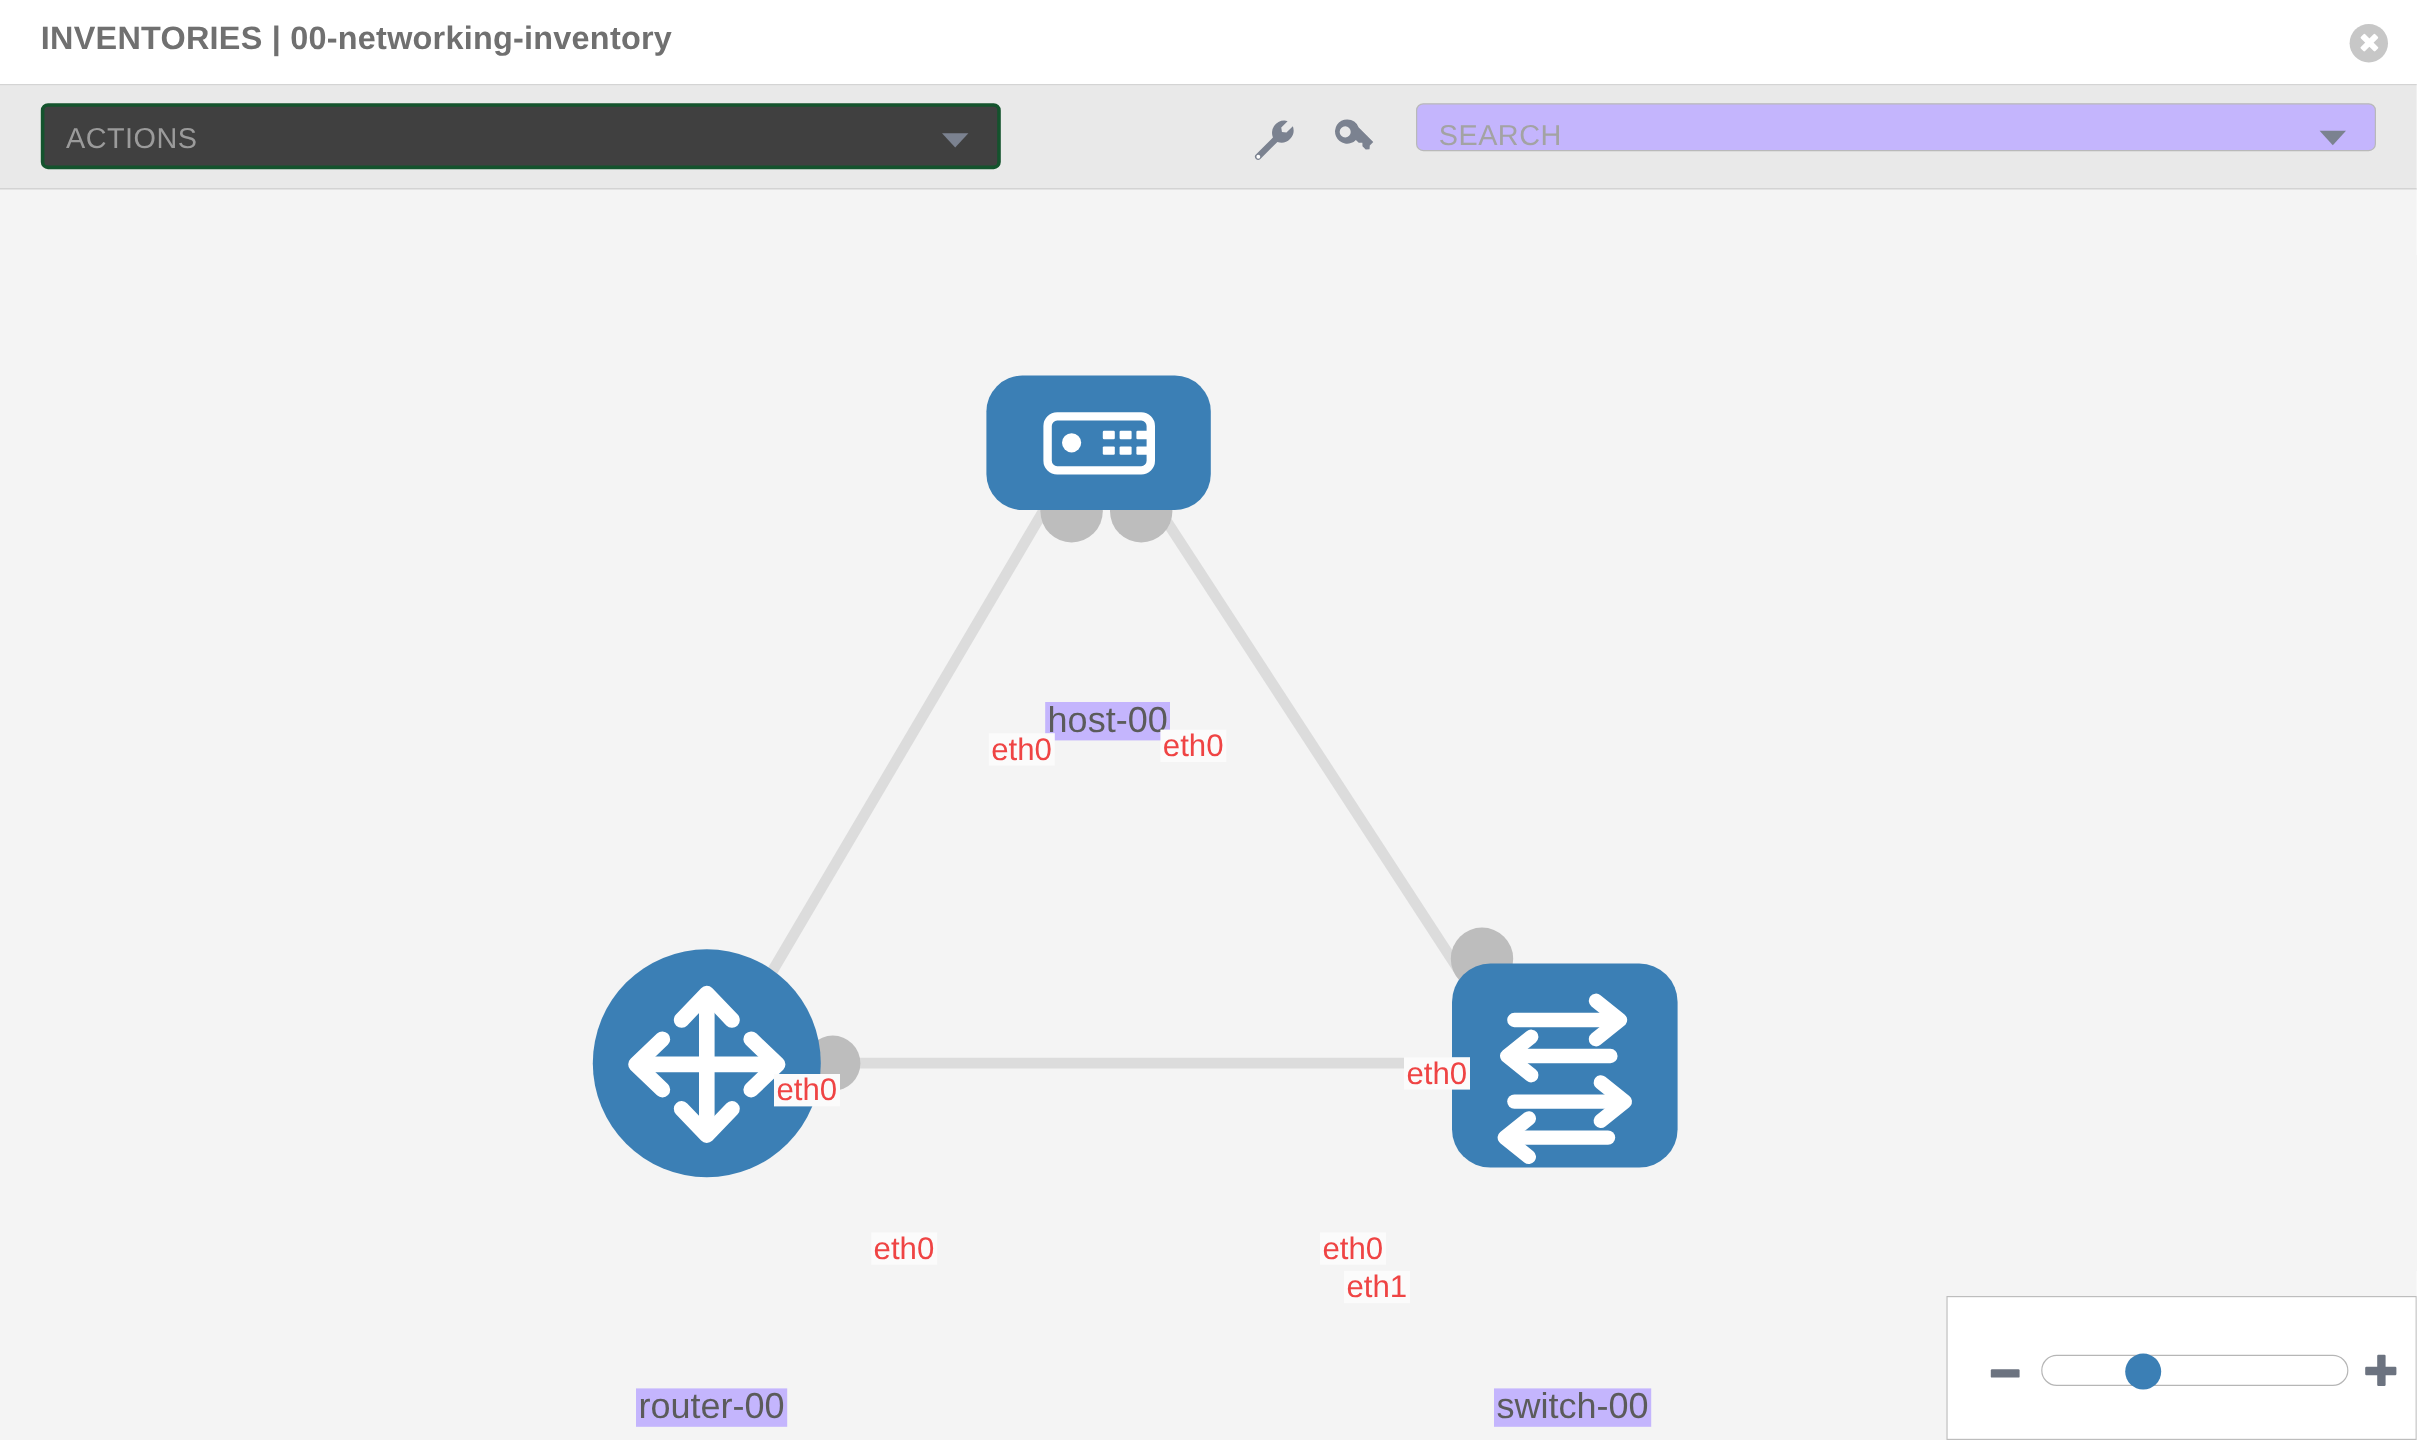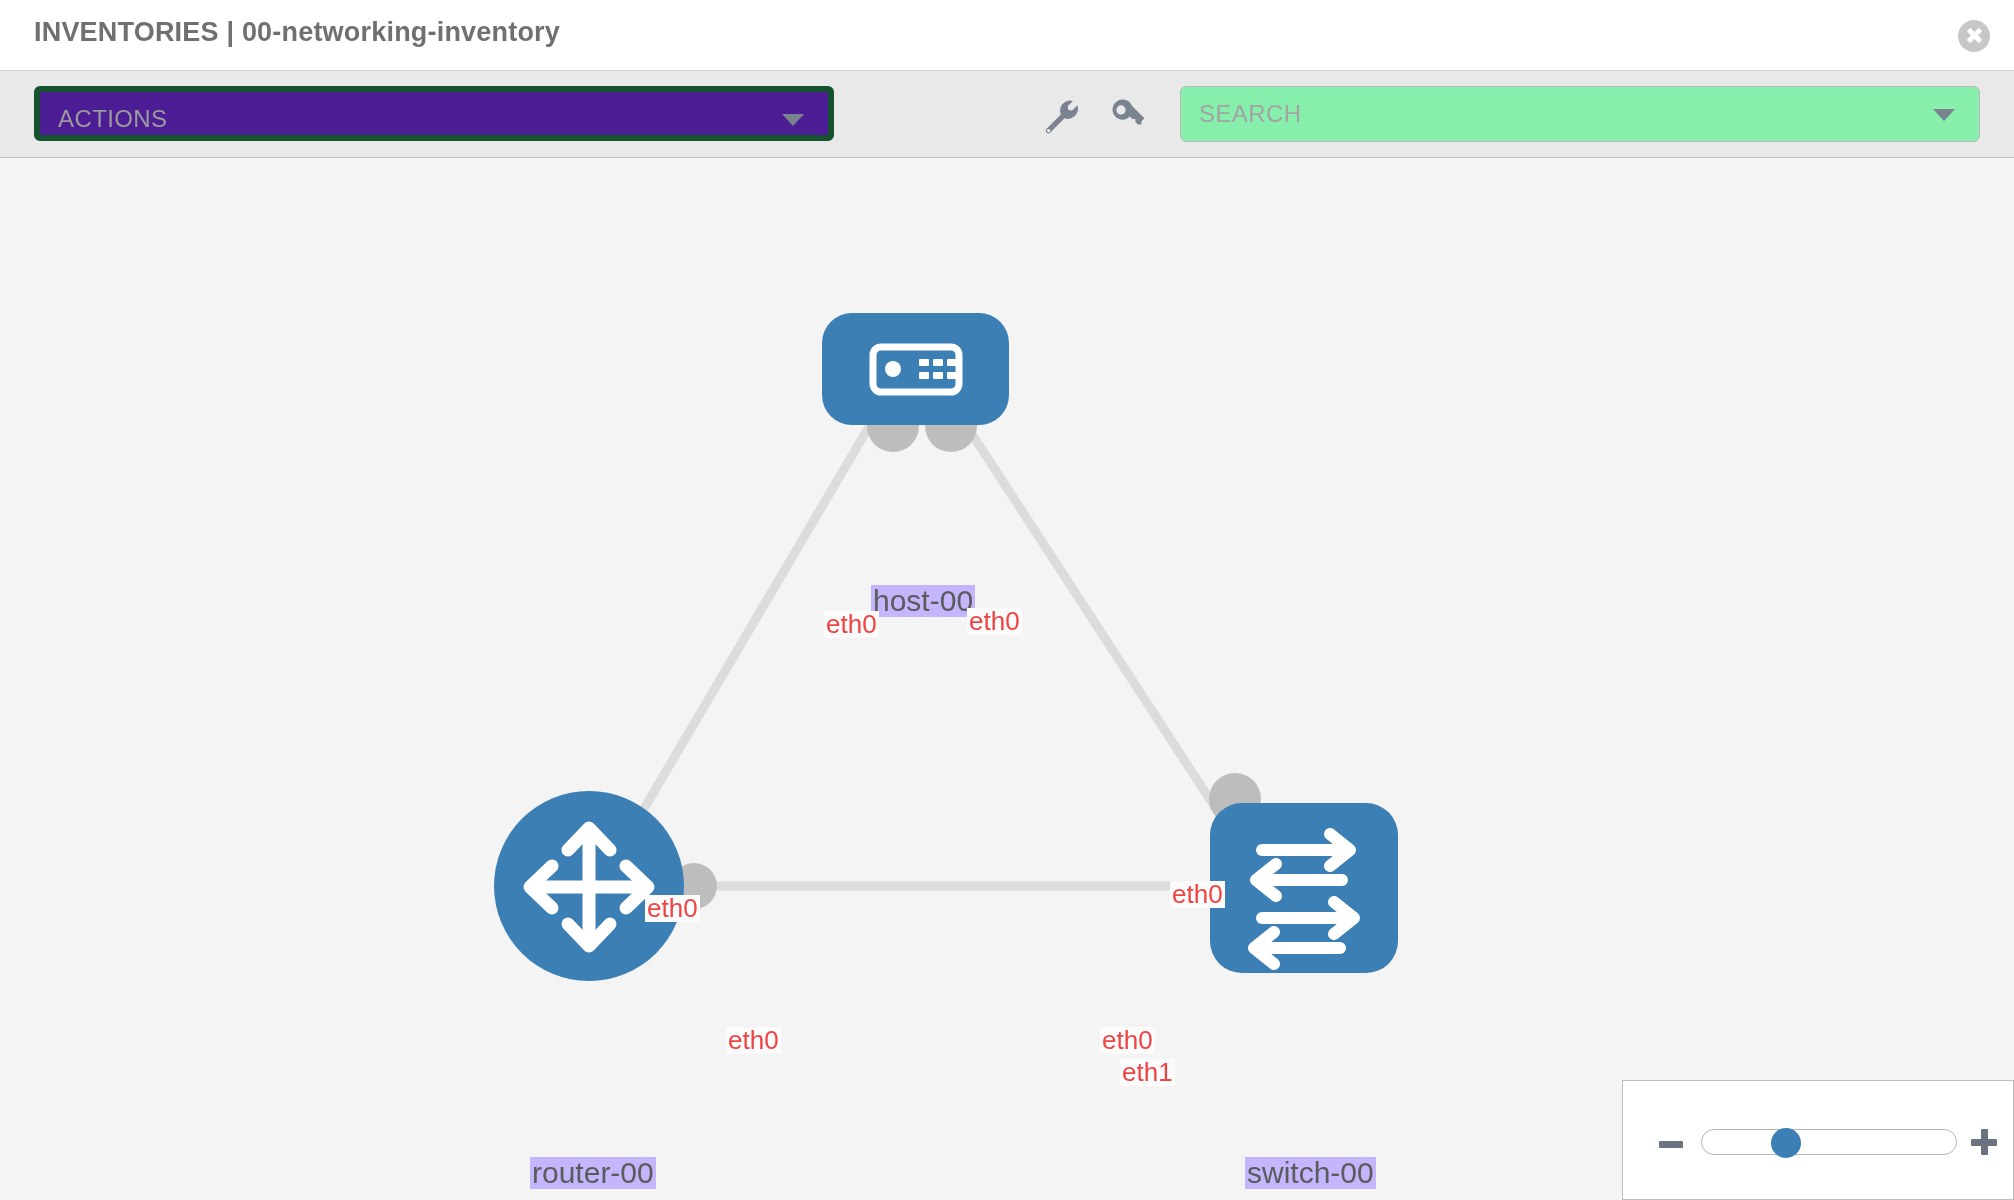--- a/index.html
+++ b/index.html
@@ -72,22 +72,22 @@
     border-top: 1px solid #d4d4d4;
     border-bottom: 1px solid #c6c6c6;
     box-sizing: border-box;
   }
   .actions-select {
     position: absolute;
     left: 34px;
     top: 15px;
     width: 800px;
     height: 55px;
-    background: #4c1d95;
-    border: 6px solid #14532d;
+    background: #404040;
+    border: 3px solid #14532d;
     border-radius: 6px;
     box-sizing: border-box;
     cursor: pointer;
   }
   .actions-select .label {
     position: absolute;
     left: 18px;
     top: 13px;
     font-size: 24px;
     color: #9b9b9b;
@@ -110,22 +110,22 @@
     cursor: pointer;
   }
   .wrench-icon { left: 1040px; }
   .key-icon { left: 1108px; }
 
   .search-field {
     position: absolute;
     left: 1180px;
     top: 15px;
     width: 800px;
-    height: 56px;
-    background: #86efac;
+    height: 40px;
+    background: #c4b5fd;
     border: 1px solid #b9b9b9;
     border-radius: 6px;
     box-sizing: border-box;
   }
   .search-field .search-input {
     position: absolute;
     left: 0; top: 0;
     width: 740px;
     height: 53px;
     border: none;

